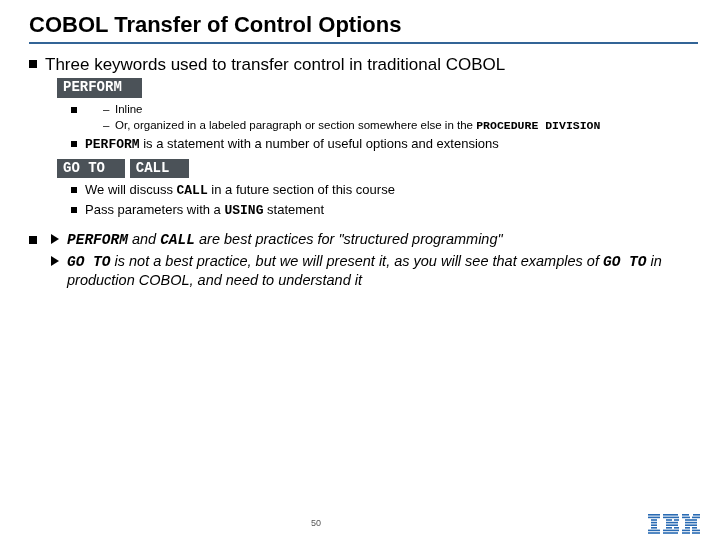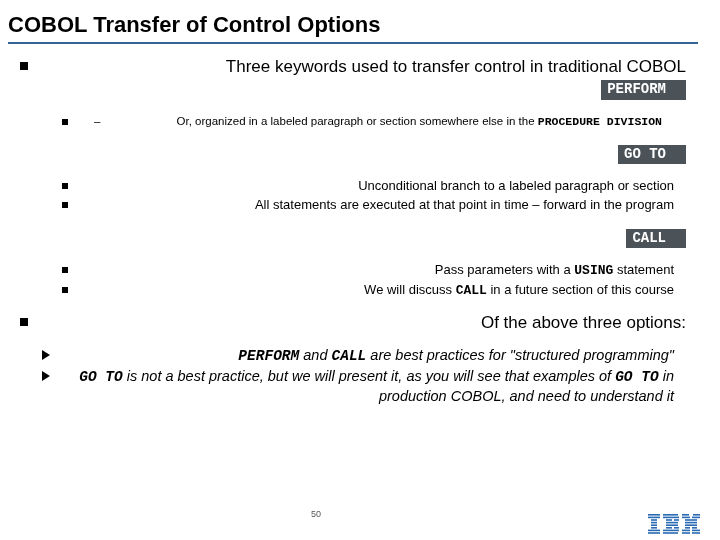--- a/index.html
+++ b/index.html
@@ -7,35 +7,35 @@
     padding: 0;
     width: 720px;
     height: 540px;
     font-family: Arial, Helvetica, sans-serif;
     color: #000;
     background: #fff;
     position: relative;
     overflow: hidden;
   }
   .slide {
-    padding: 12px 22px 0 8px;
+    padding: 12px 22px 0 29px;
     box-sizing: border-box;
   }
   .title {
     font-size: 22px;
     font-weight: bold;
     color: #000;
     margin: 0 0 2px 0;
   }
   .hr {
     border: none;
     border-top: 2px solid #326496;
     margin: 4px 0 10px 0;
   }
-  ul { margin: 12px; padding: 0; list-style: none; text-align: right; }
+  ul { margin: 0; padding: 0; list-style: none; }
   li { list-style: none; }
 
   .lvl1 > li {
     position: relative;
     padding-left: 16px;
     font-size: 17px;
     margin-bottom: 4px;
     line-height: 1.25;
   }
   .lvl1 > li::before {
@@ -116,21 +116,21 @@
     height: 0;
     border-top: 5px solid transparent;
     border-bottom: 5px solid transparent;
     border-left: 8px solid #000;
   }
 
   .mono { font-family: "Courier New", monospace; font-weight: bold; }
 
   .footer {
     position: absolute;
-    bottom: 21px;
+    bottom: 12px;
     left: 0;
     width: 632px;
     text-align: center;
     font-size: 9px;
     color: #555;
   }
   .logo {
     position: absolute;
     right: 20px;
     bottom: 6px;
@@ -150,48 +150,47 @@
   <ul class="lvl1">
     <li>
       <span>Three keywords used to transfer control in traditional COBOL</span>
 
       <div class="kw-wrap">
 
         <div class="kw-box">PERFORM</div>
         <ul class="lvl2">
           <li>
             <ul class="lvl3">
+              <li>Inline</li>
               <li>
                 <span>Or, organized in a labeled paragraph or section somewhere else in the </span><span class="mono">PROCEDURE DIVISION</span>
               </li>
             </ul>
           </li>
+          <li>
+            <span class="mono">PERFORM</span><span> is a statement with a number of useful options and extensions</span>
+          </li>
         </ul>
 
         <div class="kw-box">GO TO</div>
-        <ul class="lvl2">
-          <li>Unconditional branch to a labeled paragraph or section</li>
-          <li>All statements are executed at that point in time – forward in the program</li>
-        </ul>
 
         <div class="kw-box">CALL</div>
         <ul class="lvl2">
           <li>
+            <span>We will discuss </span><span class="mono">CALL</span><span> in a future section of this course</span>
+          </li>
+          <li>
             <span>Pass parameters with a </span><span class="mono">USING</span><span> statement</span>
-          </li>
-          <li>
-            <span>We will discuss </span><span class="mono">CALL</span><span> in a future section of this course</span>
           </li>
         </ul>
 
       </div>
     </li>
 
     <li style="margin-top:10px;">
-      <span>Of the above three options:</span>
       <ul class="arrow-list">
         <li>
           <span class="mono">PERFORM</span><span> and </span><span class="mono">CALL</span><span> are best practices for "structured programming"</span>
         </li>
         <li>
           <span class="mono">GO TO</span><span> is not a best practice, but we will present it, as you will see that examples of </span><span class="mono">GO TO</span><span> in production COBOL, and need to understand it</span>
         </li>
       </ul>
     </li>
   </ul>

